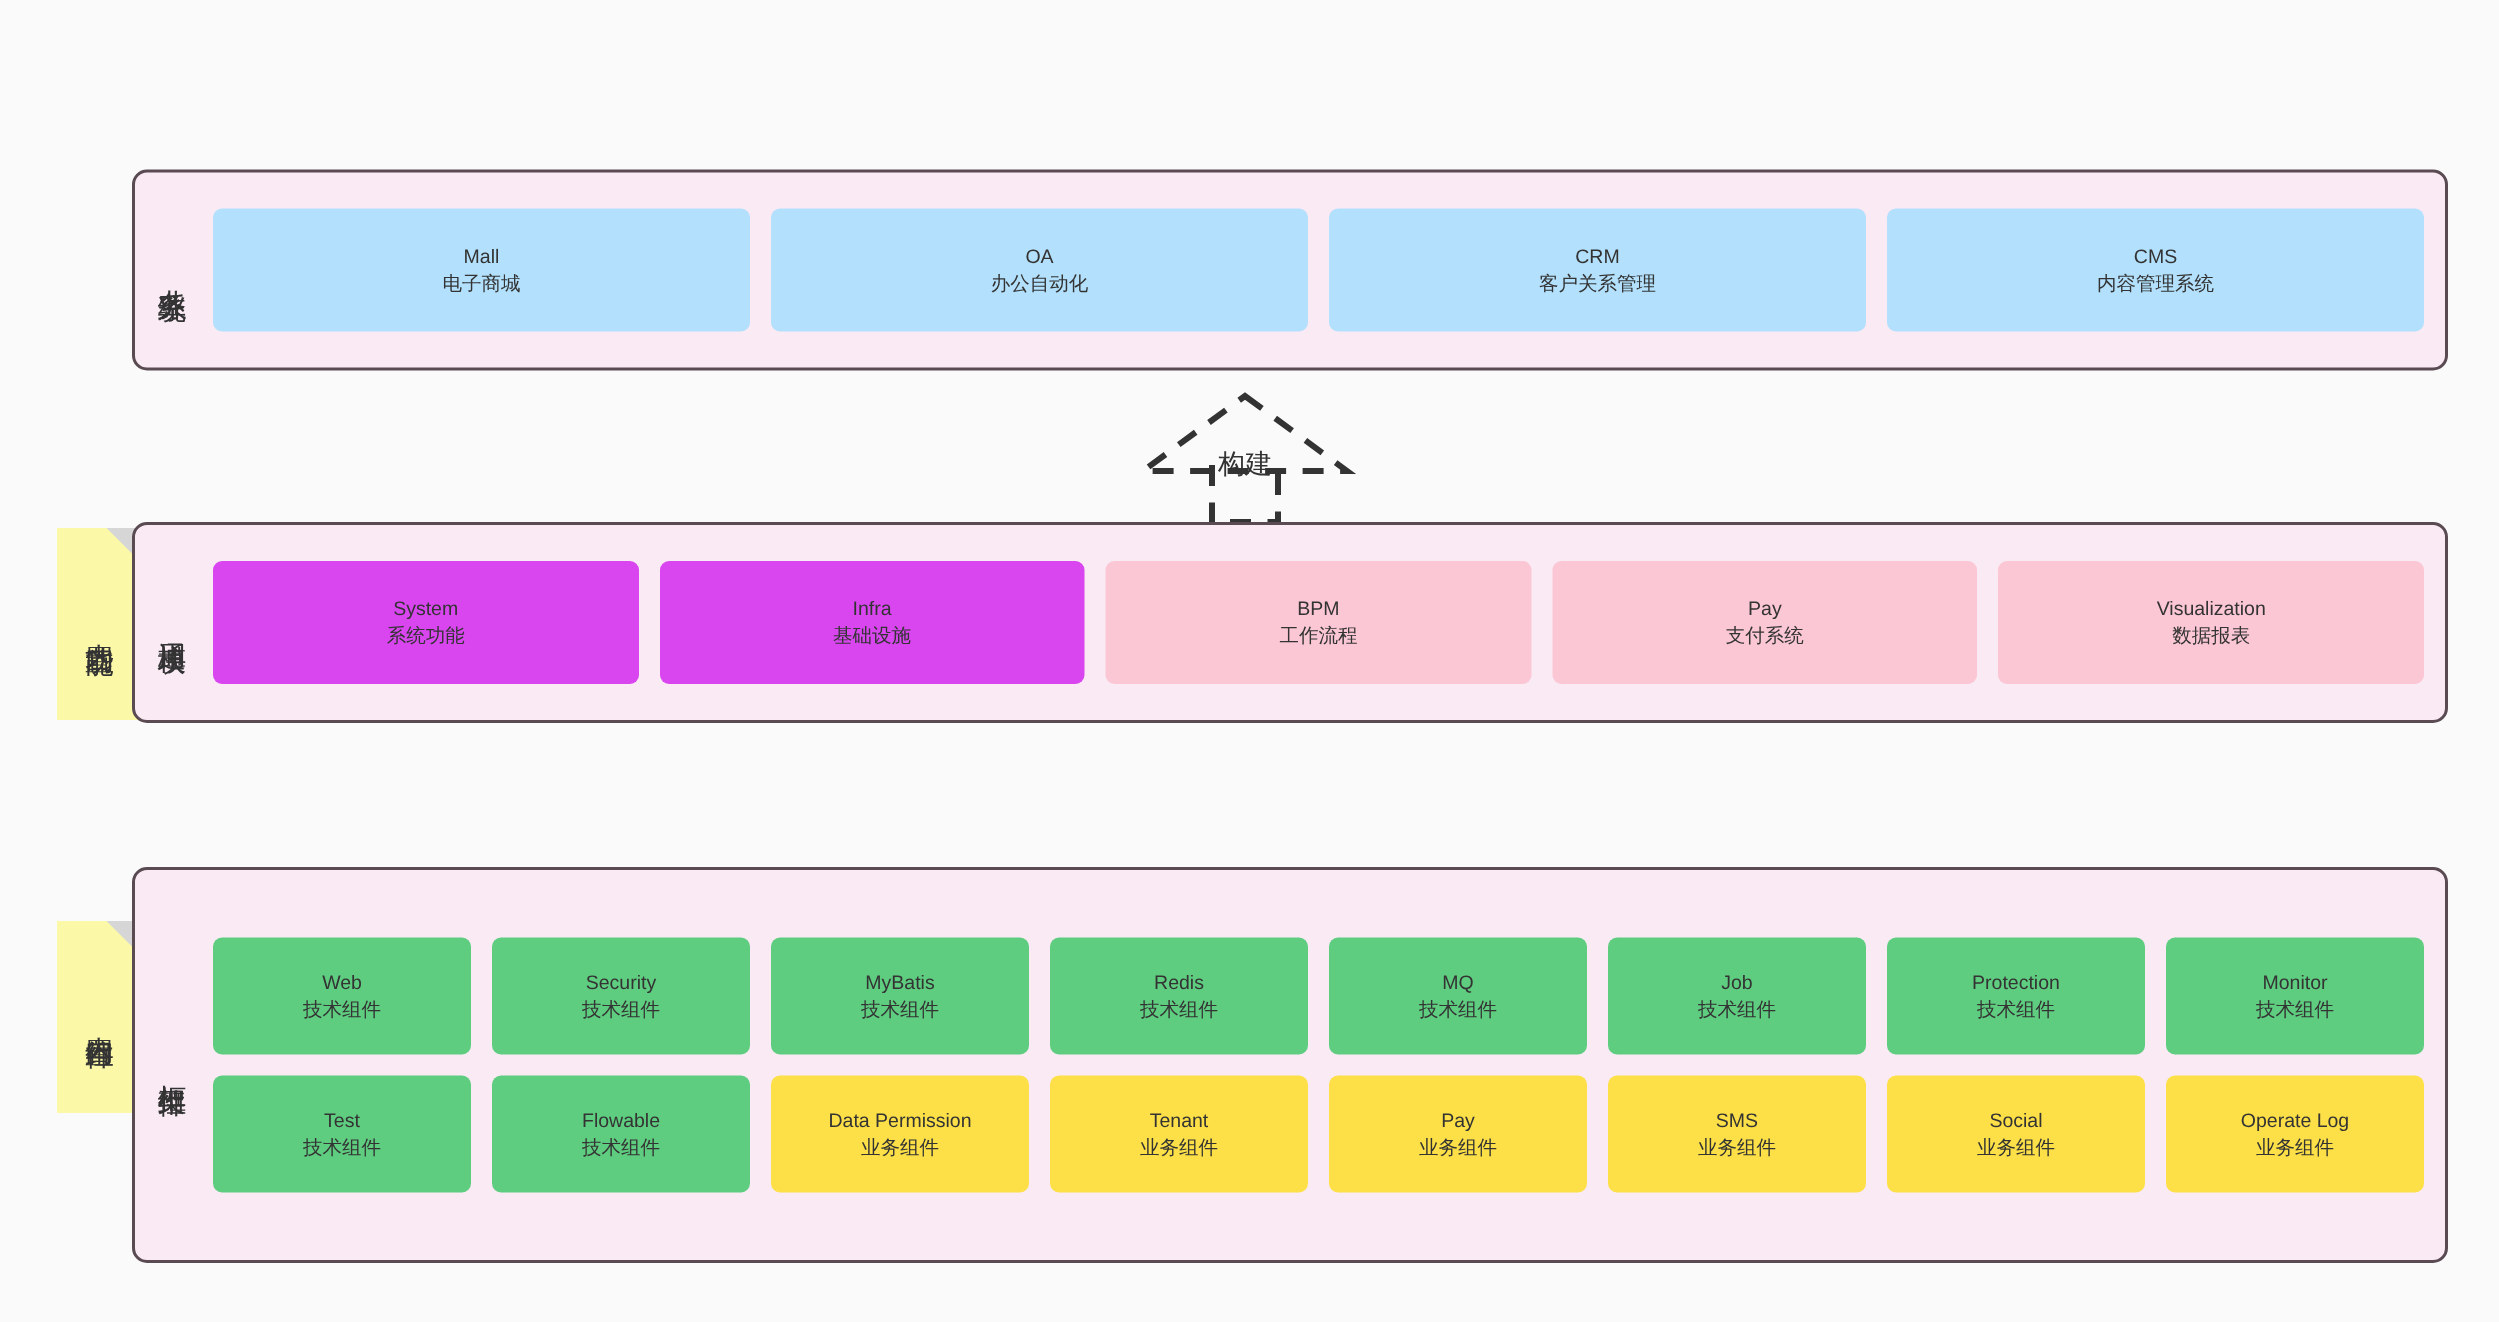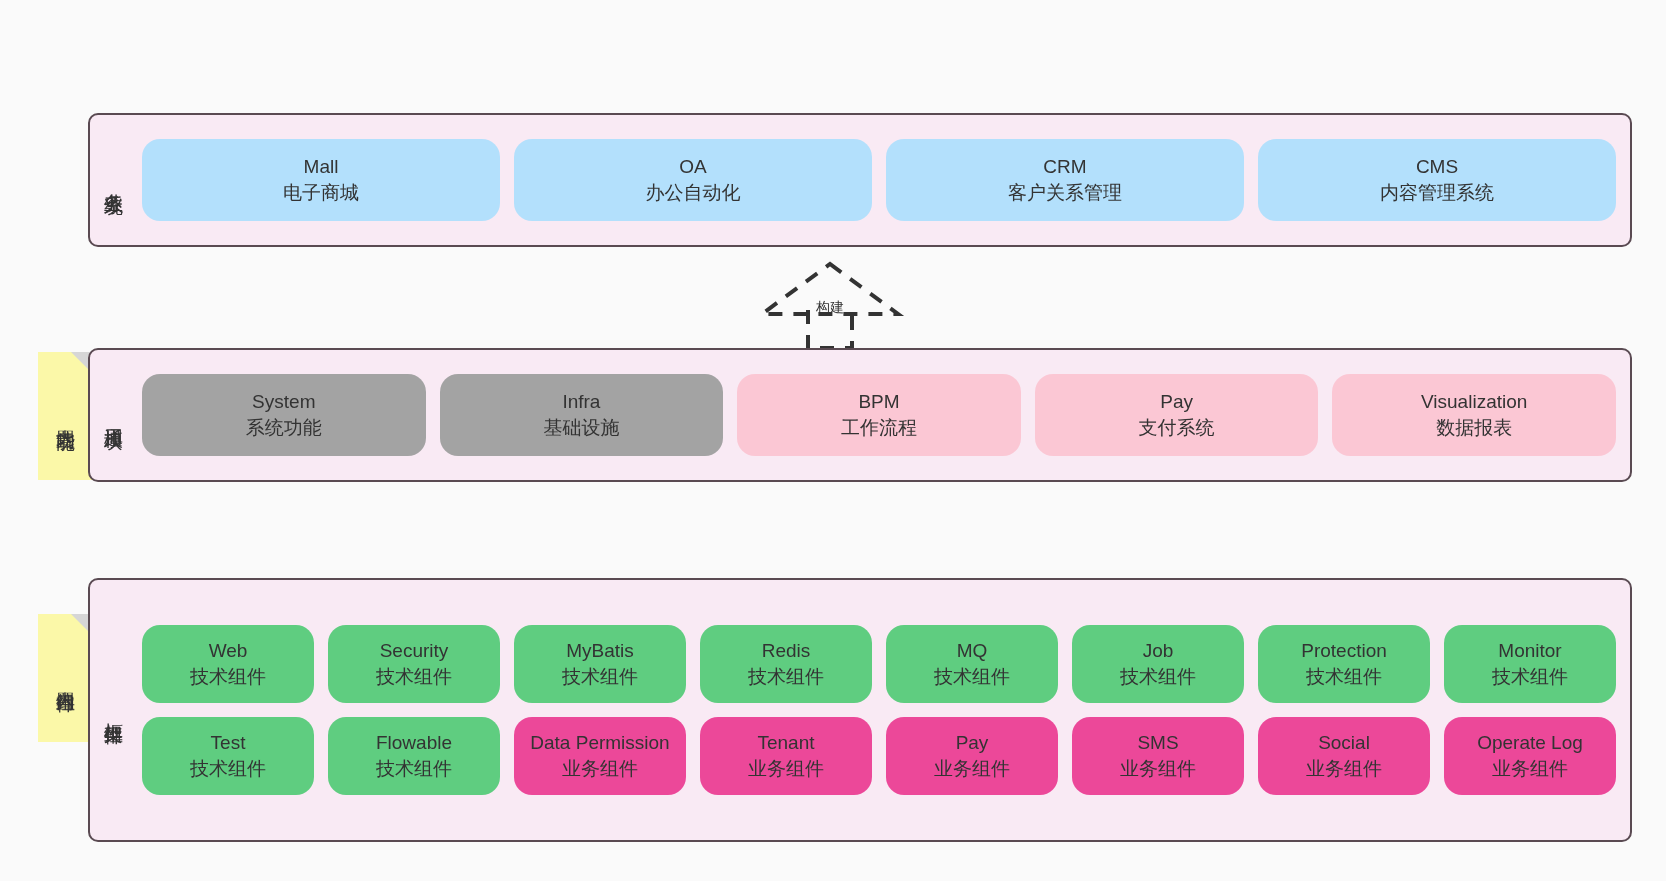--- a/index.html
+++ b/index.html
@@ -62,40 +62,40 @@
   .row {
     display: flex;
     flex-direction: row;
     gap: 14px;
   }
 
   
   .card {
     flex: 1 1 0;
     box-sizing: border-box;
-    border-radius: 18px;
+    border-radius: 6px;
     display: flex;
     flex-direction: column;
     align-items: center;
     justify-content: center;
     text-align: center;
-    font-size: 19px;
+    font-size: 13px;
     line-height: 1.35;
     color: #333333;
     padding: 4px 6px;
   }
   .card .en { white-space: nowrap; }
   .card .cn { white-space: nowrap; }
   .card.wrap .en { white-space: normal; }
 
   .card.blue   { background: #b3e0fc; height: 82px; }
-  .card.red    { background: #a3a3a3; height: 82px; }
+  .card.red    { background: #d946ef; height: 82px; }
   .card.pink   { background: #fbc7d4; height: 82px; text-align: center; }
   .card.green  { background: #5fcd80; height: 78px; }
-  .card.lgreen { background: #ec4899; height: 78px; }
+  .card.lgreen { background: #fde047; height: 78px; }
 
   
   .note {
     position: absolute;
     box-sizing: border-box;
     background: #fbf8a8;
     display: flex;
     align-items: center;
     justify-content: center;
     font-size: 19px;
@@ -123,21 +123,21 @@
     position: absolute;
     width: 160px;
     height: 92px;
   }
   .arrow svg { display: block; width: 160px; height: 92px; }
   .arrow-label {
     position: absolute;
     left: 50%;
     transform: translateX(-50%);
     top: 42px;
-    font-size: 14px;
+    font-size: 18px;
     line-height: 1;
     color: #333333;
     background: transparent;
     white-space: nowrap;
     padding: 0 1px;
   }
 </style>
 </head>
 <body>
 

